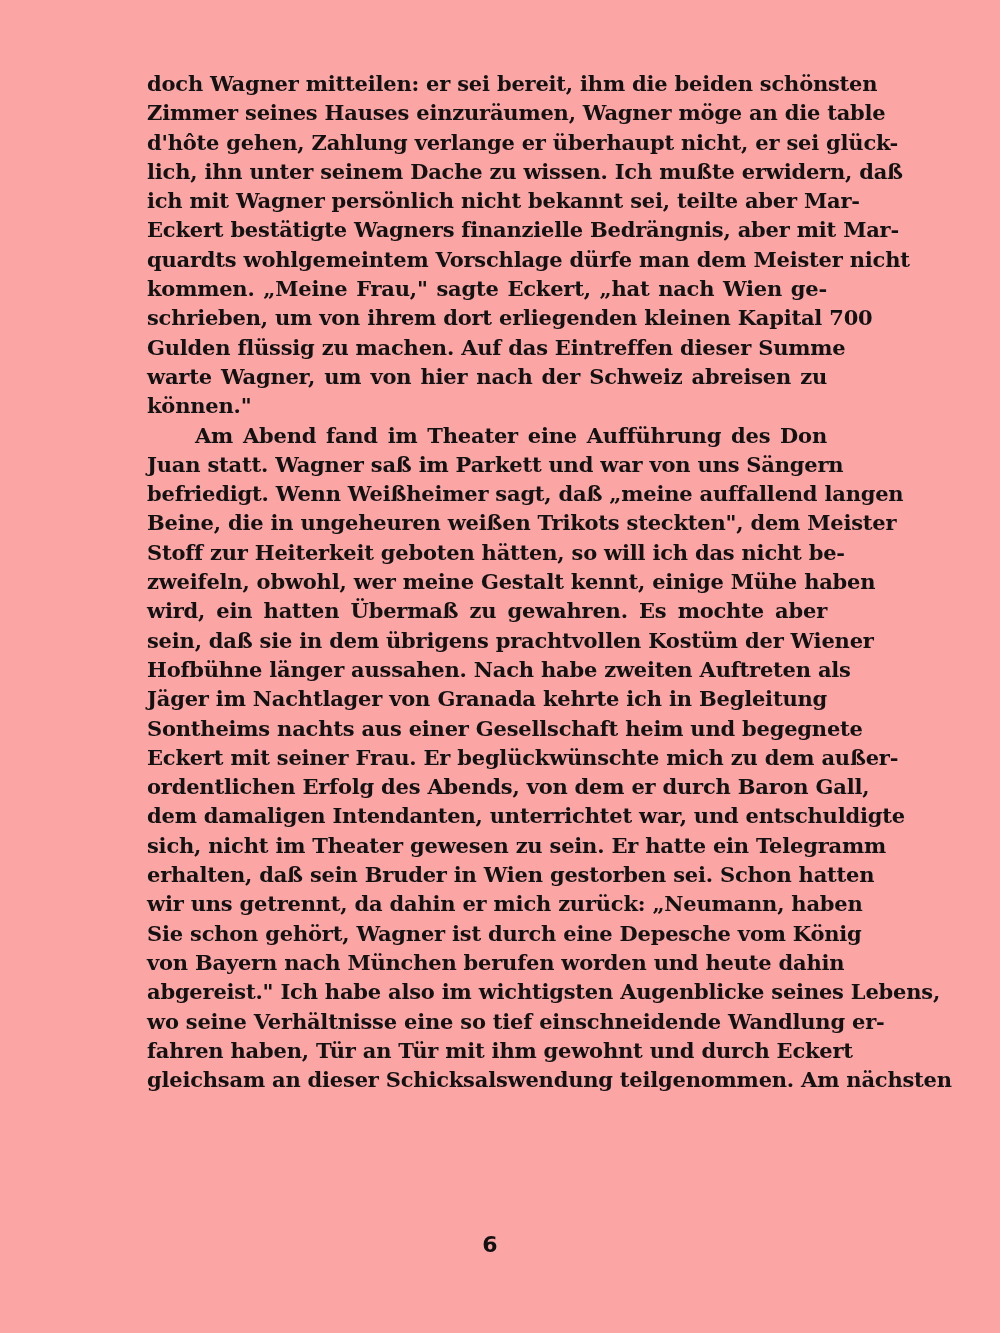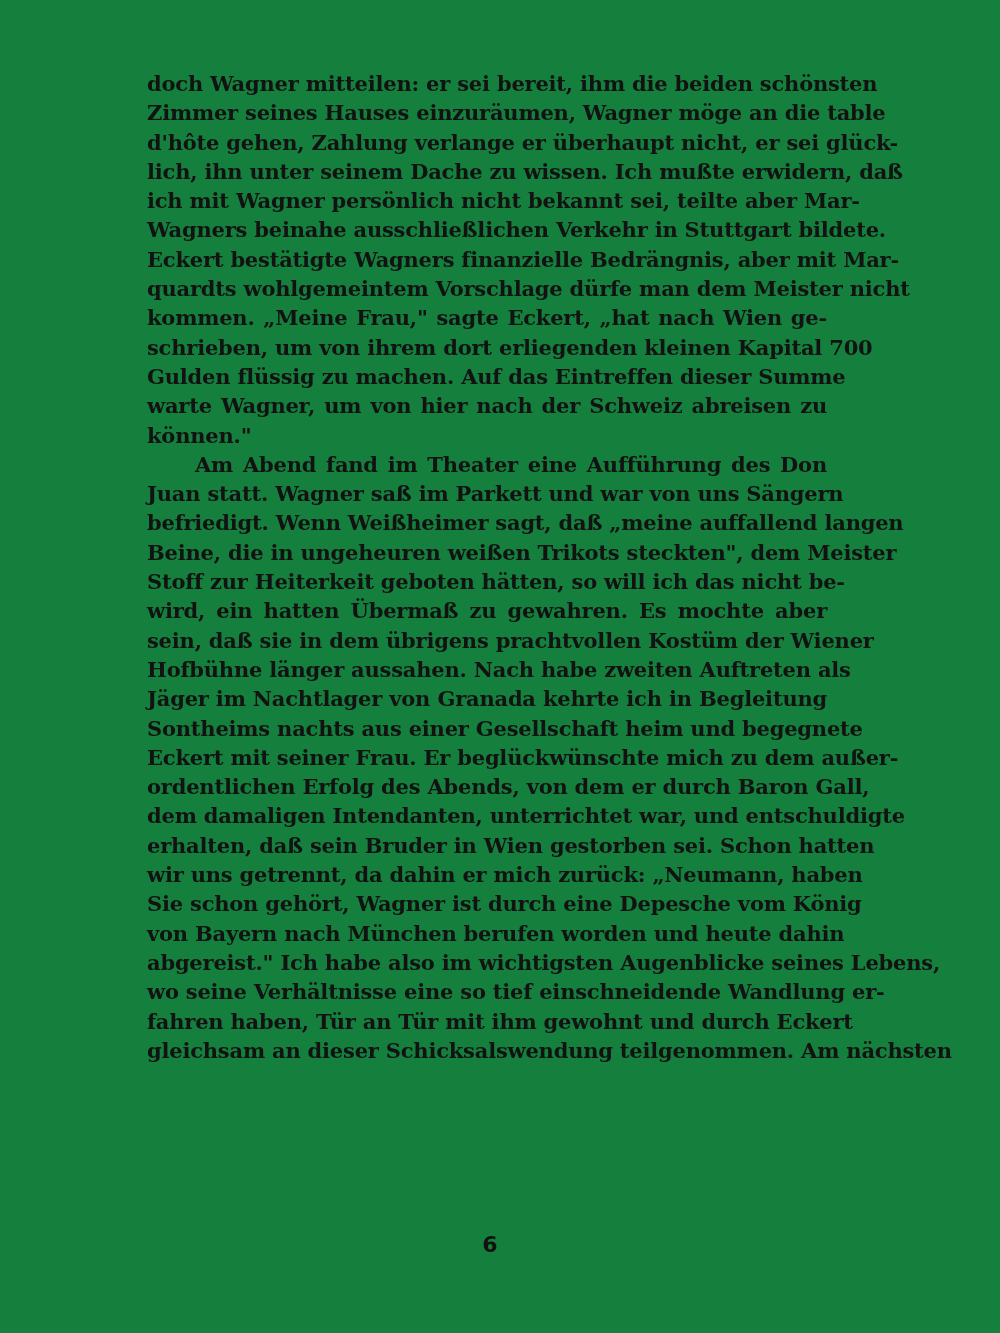--- a/index.html
+++ b/index.html
@@ -12,21 +12,21 @@
       height: 1333px;
       position: relative;
       overflow: hidden;
       font-family: "DejaVu Serif", "Liberation Serif", serif;
       color: #111111;
     }
     .page {
       position: absolute;
       left: 0; top: 0;
       width: 1000px; height: 1333px;
-      background: #15803d;
+      background: #fca5a5;
     }
     .text-block {
       position: absolute;
       left: 147px;
       top: 69px;
       width: 680px;
     }
     .line {
       display: block;
       height: 29.3px;
@@ -61,41 +61,42 @@
 </head>
 <body>
 
 <div class="page">
   <div class="text-block">
     <span class="line">doch Wagner mitteilen: er sei bereit, ihm die beiden schönsten</span>
     <span class="line">Zimmer seines Hauses einzuräumen, Wagner möge an die table</span>
     <span class="line">d'hôte gehen, Zahlung verlange er überhaupt nicht, er sei glück-</span>
     <span class="line">lich, ihn unter seinem Dache zu wissen. Ich mußte erwidern, daß</span>
     <span class="line">ich mit Wagner persönlich nicht bekannt sei, teilte aber Mar-</span>
-    <span class="line">Wagners beinahe ausschließlichen Verkehr in Stuttgart bildete.</span>
     <span class="line">Eckert bestätigte Wagners finanzielle Bedrängnis, aber mit Mar-</span>
     <span class="line">quardts wohlgemeintem Vorschlage dürfe man dem Meister nicht</span>
     <span class="line">kommen. „Meine Frau," sagte Eckert, „hat nach Wien ge-</span>
     <span class="line">schrieben, um von ihrem dort erliegenden kleinen Kapital 700</span>
     <span class="line">Gulden flüssig zu machen. Auf das Eintreffen dieser Summe</span>
     <span class="line">warte Wagner, um von hier nach der Schweiz abreisen zu</span>
     <span class="line last">können."</span>
     <span class="line indent">Am Abend fand im Theater eine Aufführung des Don</span>
     <span class="line">Juan statt. Wagner saß im Parkett und war von uns Sängern</span>
     <span class="line">befriedigt. Wenn Weißheimer sagt, daß „meine auffallend langen</span>
     <span class="line">Beine, die in ungeheuren weißen Trikots steckten", dem Meister</span>
     <span class="line">Stoff zur Heiterkeit geboten hätten, so will ich das nicht be-</span>
+    <span class="line">zweifeln, obwohl, wer meine Gestalt kennt, einige Mühe haben</span>
     <span class="line">wird, ein hatten Übermaß zu gewahren. Es mochte aber</span>
     <span class="line">sein, daß sie in dem übrigens prachtvollen Kostüm der Wiener</span>
     <span class="line">Hofbühne länger aussahen. Nach habe zweiten Auftreten als</span>
     <span class="line">Jäger im Nachtlager von Granada kehrte ich in Begleitung</span>
     <span class="line">Sontheims nachts aus einer Gesellschaft heim und begegnete</span>
     <span class="line">Eckert mit seiner Frau. Er beglückwünschte mich zu dem außer-</span>
     <span class="line">ordentlichen Erfolg des Abends, von dem er durch Baron Gall,</span>
     <span class="line">dem damaligen Intendanten, unterrichtet war, und entschuldigte</span>
+    <span class="line">sich, nicht im Theater gewesen zu sein. Er hatte ein Telegramm</span>
     <span class="line">erhalten, daß sein Bruder in Wien gestorben sei. Schon hatten</span>
     <span class="line">wir uns getrennt, da dahin er mich zurück: „Neumann, haben</span>
     <span class="line">Sie schon gehört, Wagner ist durch eine Depesche vom König</span>
     <span class="line">von Bayern nach München berufen worden und heute dahin</span>
     <span class="line">abgereist." Ich habe also im wichtigsten Augenblicke seines Lebens,</span>
     <span class="line">wo seine Verhältnisse eine so tief einschneidende Wandlung er-</span>
     <span class="line">fahren haben, Tür an Tür mit ihm gewohnt und durch Eckert</span>
     <span class="line">gleichsam an dieser Schicksalswendung teilgenommen. Am nächsten</span>
   </div>
 

